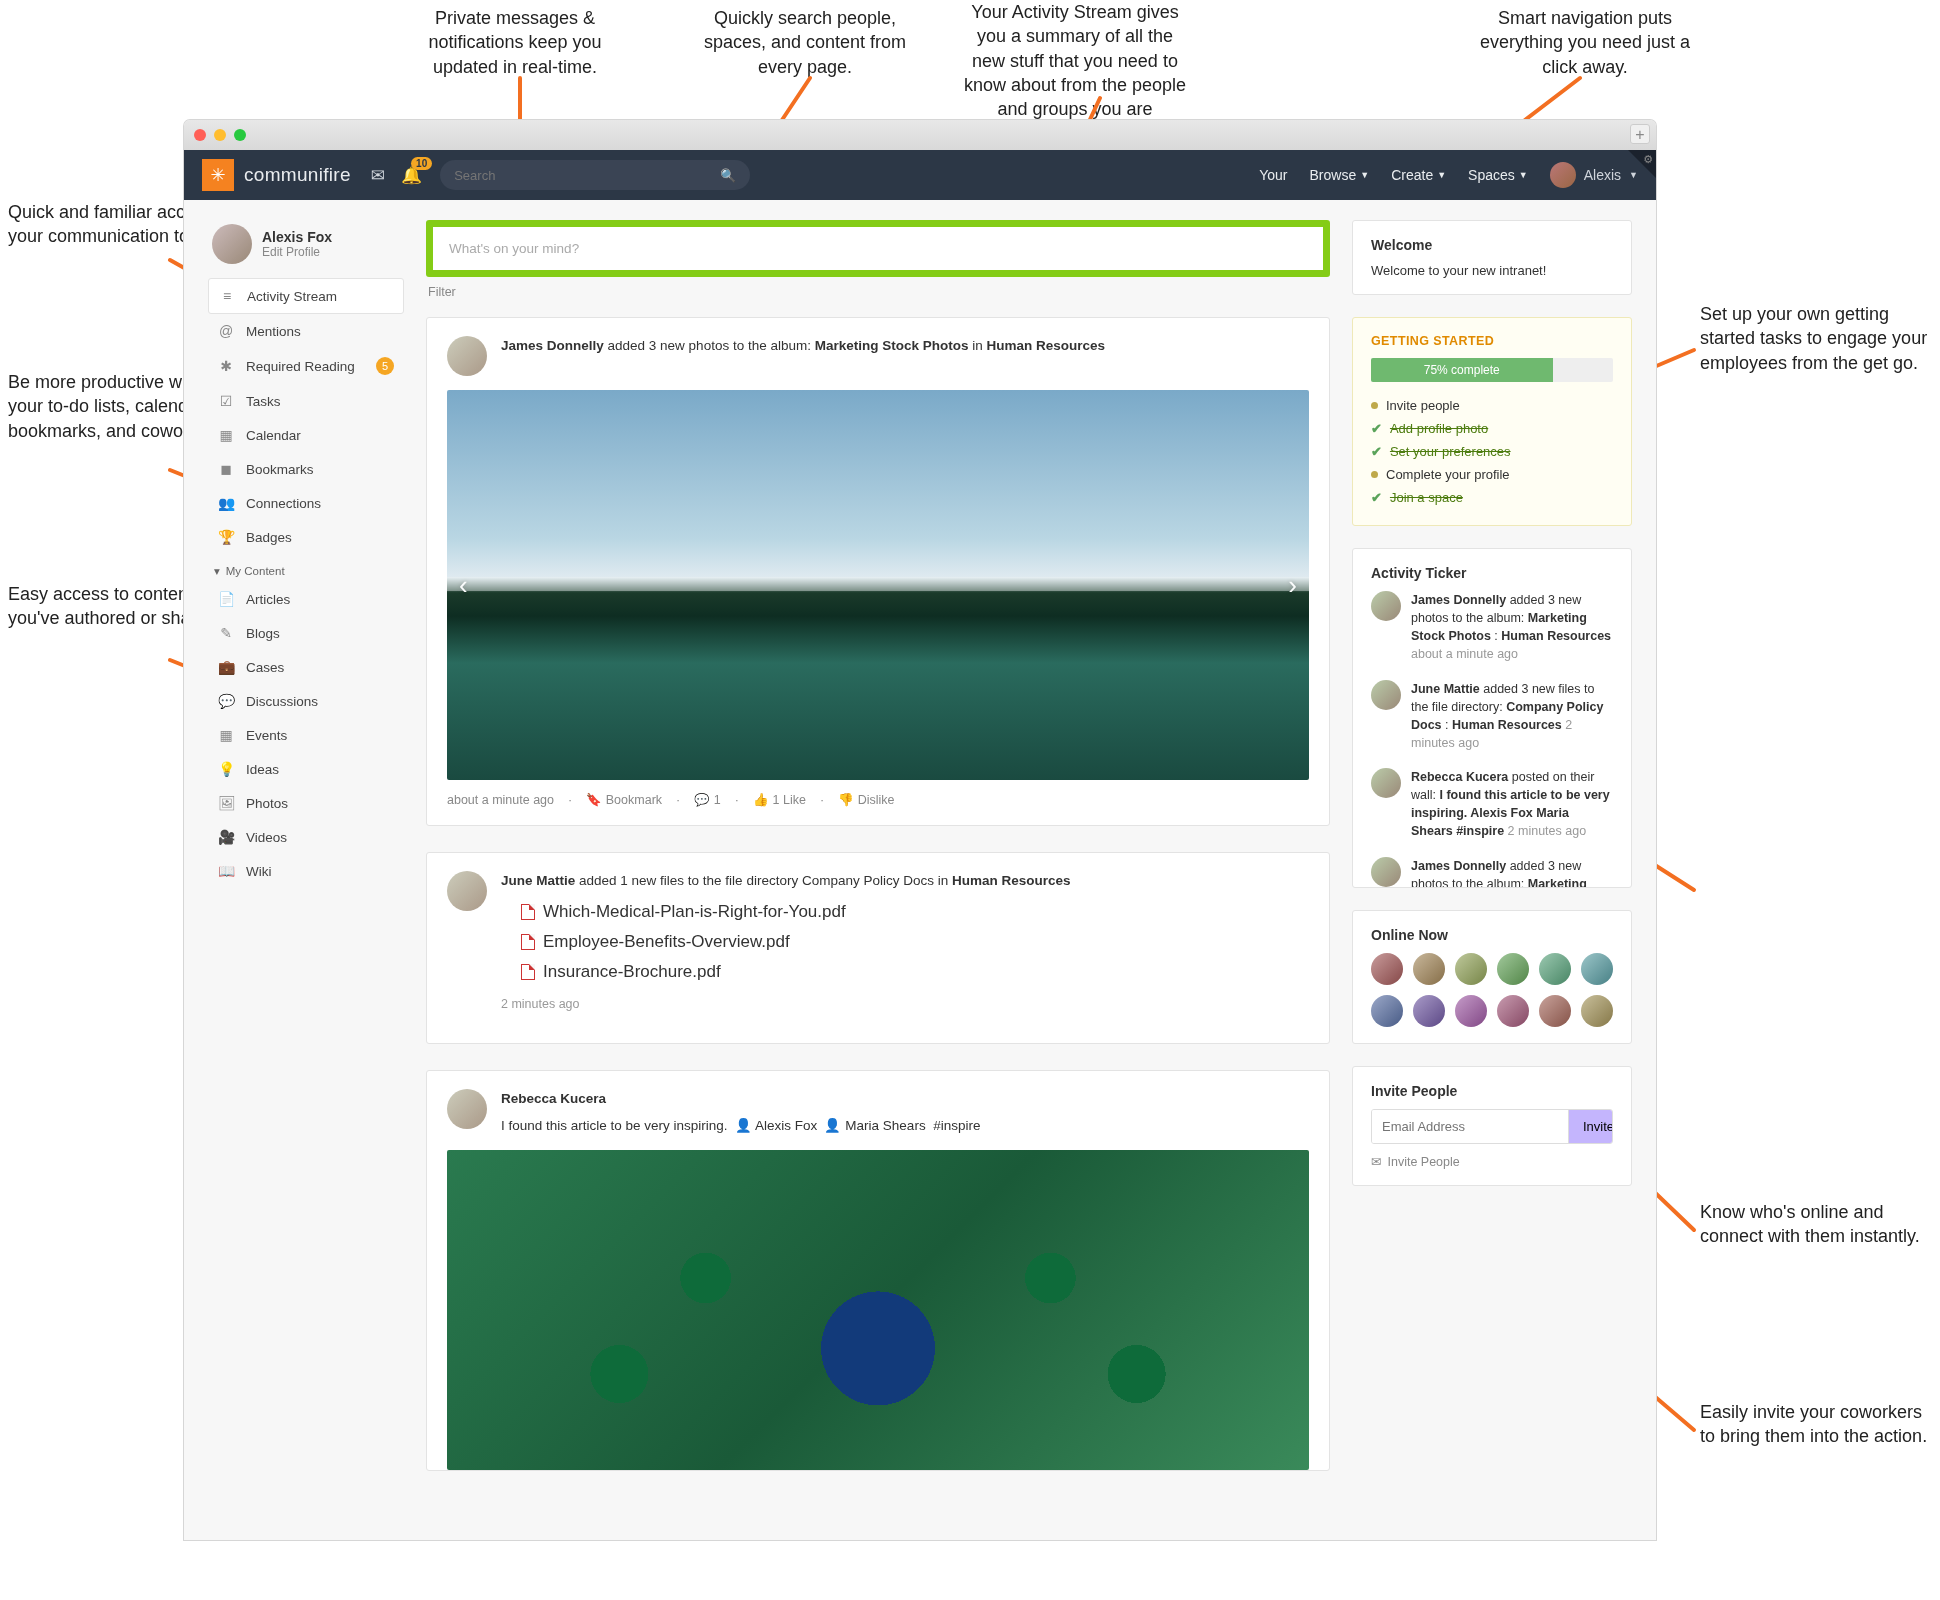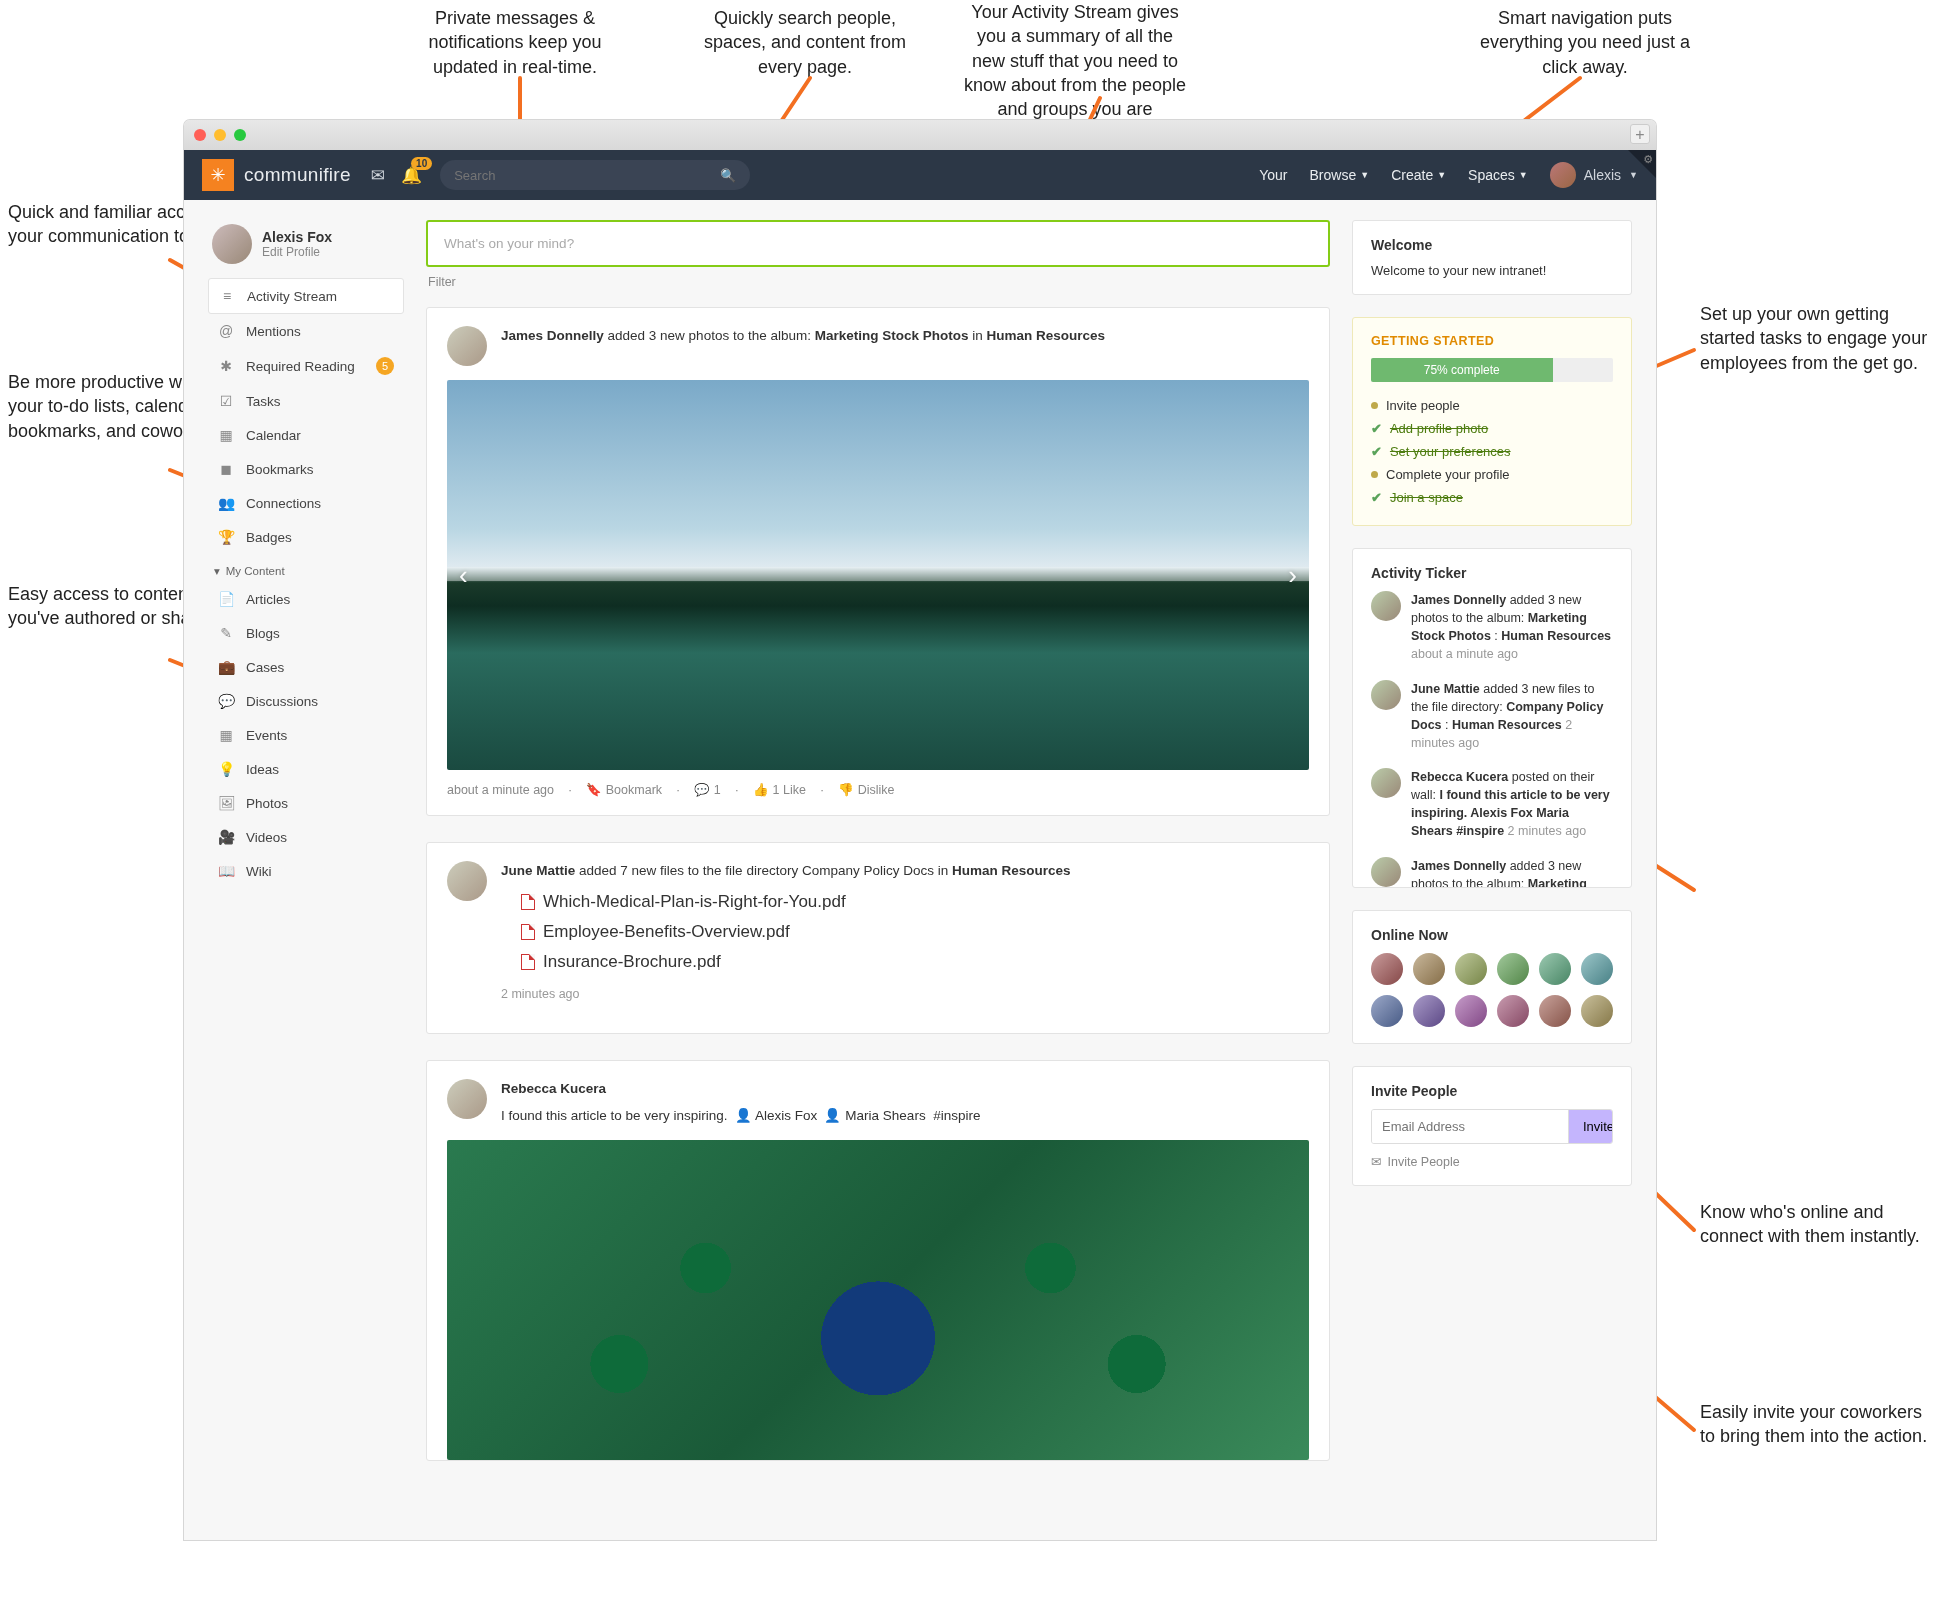--- a/index.html
+++ b/index.html
@@ -44,21 +44,21 @@
 .profile-sub { font-size:12px; color:#888; cursor:pointer;}
 .snav { list-style:none;}
 .snav li { display:flex; align-items:center; gap:12px; padding:9px 10px; font-size:13.5px; color:#444; cursor:pointer; border-radius:3px;}
 .snav li.active { background:#fff; border:1px solid #e3e3e3; font-weight:500;}
 .snav .ico { width:16px; text-align:center; color:#888; font-size:14px;}
 .snav .badge { margin-left:auto; background:#f5a623; color:#fff; border-radius:50%; width:18px; height:18px; font-size:11px; display:flex; align-items:center; justify-content:center;}
 .snav-section { font-size:11.5px; color:#666; padding:10px 6px 4px; display:flex; align-items:center; gap:6px;}
 
 
 .main { flex:1; min-width:0;}
-.composer { background:#fff; border:2px solid #84cc16; border-radius:3px; padding:14px 16px; color:#aaa; font-size:13.5px; cursor:text;}
+.composer { background:#fff; border:7px solid #84cc16; border-radius:3px; padding:14px 16px; color:#aaa; font-size:13.5px; cursor:text;}
 .filter { font-size:12.5px; color:#888; margin:8px 2px 18px; cursor:pointer;}
 .card { background:#fff; border:1px solid #e3e3e3; border-radius:3px; padding:18px 20px; margin-bottom:26px;}
 .post-head { display:flex; gap:14px; margin-bottom:14px; align-items:flex-start;}
 .post-av { width:40px; height:40px; border-radius:50%; background:linear-gradient(135deg,#ccb,#a98); flex:none;}
 .post-title { font-size:13.5px; line-height:1.5;}
 .post-title b { font-weight:600;}
 .hero { width:100%; height:390px; border-radius:2px; background:linear-gradient(180deg,#7aa9c8 0%,#b9d6e3 38%,#dfeaf0 48%,#1a3a2a 52%,#0e2d22 58%,#2a6b5e 70%,#1a4a40 100%); position:relative; overflow:hidden;}
 .hero::after{content:""; position:absolute; left:0; right:0; top:48%; height:14px; background:#f3f7f8; opacity:.4;}
 .chev { position:absolute; top:50%; transform:translateY(-50%); color:#fff; font-size:26px; cursor:pointer; text-shadow:0 0 4px rgba(0,0,0,.4);}
 .chev.l{left:12px}.chev.r{right:12px}
@@ -307,21 +307,21 @@
             <span>👍 <span>1  Like</span></span> ·
             <span>👎 <span>Dislike</span></span>
           </div>
         </div>
 
         <div class="card">
           <div class="post-head">
             <div class="post-av"></div>
             <div style="flex:1">
               <div class="post-title">
-                <b>June Mattie</b><span> added 7 new files to the file directory Company Policy Docs in </span><b>Human Resources</b>
+                <b>June Mattie</b><span> added 1 new files to the file directory Company Policy Docs in </span><b>Human Resources</b>
               </div>
               <div class="filelist" id="filelist">
                   <div>
                     <span class="pdf-ico"></span>
                     <span>Which-Medical-Plan-is-Right-for-You.pdf</span>
                   </div>
                   <div>
                     <span class="pdf-ico"></span>
                     <span>Employee-Benefits-Overview.pdf</span>
                   </div>

